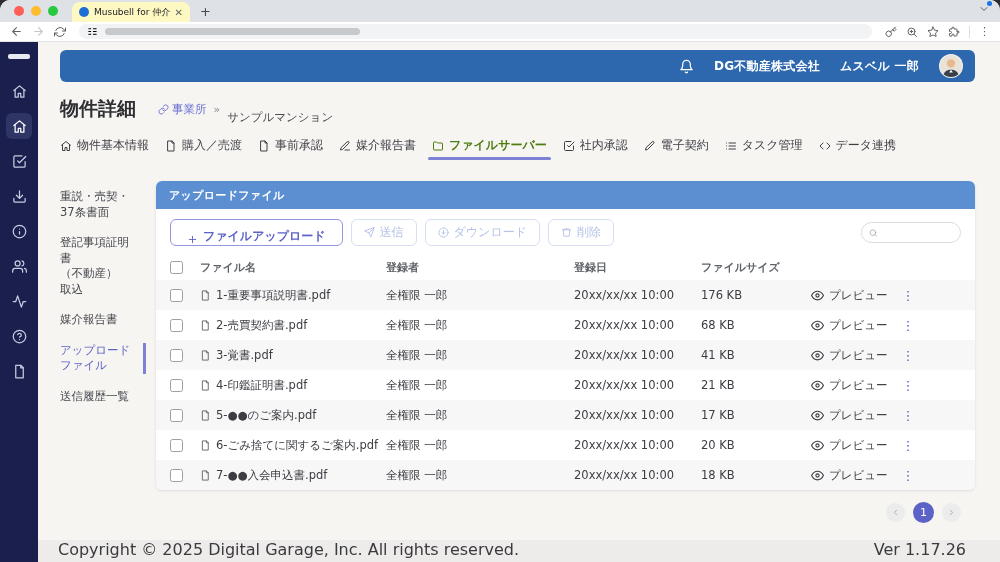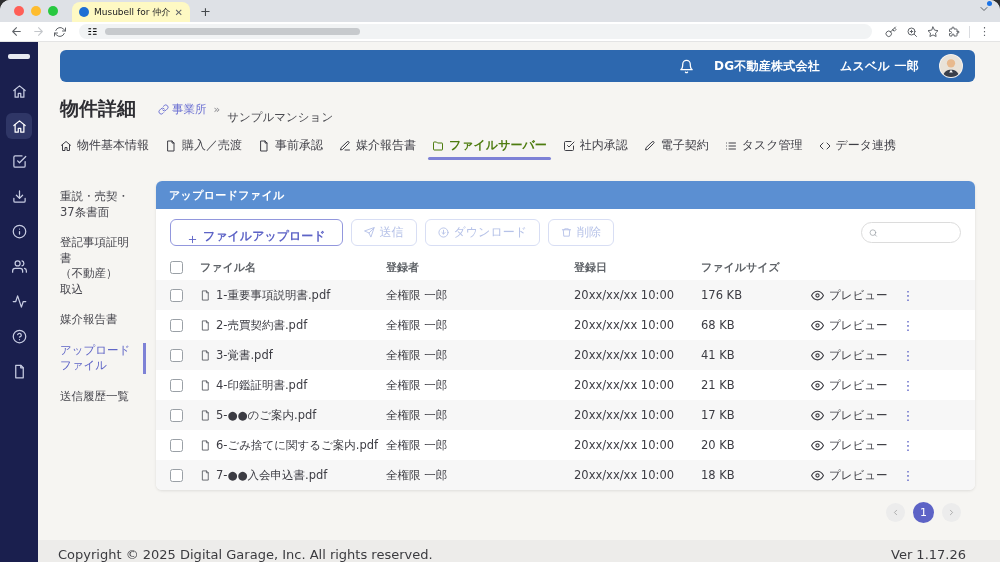--- a/index.html
+++ b/index.html
@@ -80,21 +80,21 @@
   .c-act { width:150px; flex:0 0 auto; display:flex; align-items:center; gap:6px; }
   .checkbox { width:13px; height:13px; border:1.5px solid #9aa0a6; border-radius:2.5px; background:#fff; }
   .file-ic { color:#5f6368; flex:0 0 auto; }
   .preview { display:flex; align-items:center; gap:5px; color:#3c3c43; }
   .rowmenu { color:#5d63c6; font-size:13px; margin-left:8px; line-height:1; }
 
   .pagination { display:flex; justify-content:flex-end; align-items:center; gap:8px; margin-top:12px; padding-right:14px; }
   .pg { width:19px; height:19px; border-radius:50%; background:#ececec; color:#9a9a9a; display:flex; align-items:center; justify-content:center; font-size:10px; }
   .pg.cur { width:21px; height:21px; background:#5d63c6; color:#fff; font-size:11px; }
 
-  .footer { height:22px; background:#edecea; display:flex; align-items:flex-end; justify-content:space-between; padding:0 34px 0 20px; font-size:13px; color:#3b3b3f; flex:0 0 auto; }
+  .footer { height:22px; background:#edecea; display:flex; align-items:flex-start; justify-content:space-between; padding:0 34px 0 20px; font-size:16px; color:#3b3b3f; flex:0 0 auto; }
 </style>
 </head>
 <body>
 
 <div class="window">
 
   <div class="tabbar">
     <div class="lights">
       <span class="light r"></span>
       <span class="light y"></span>

